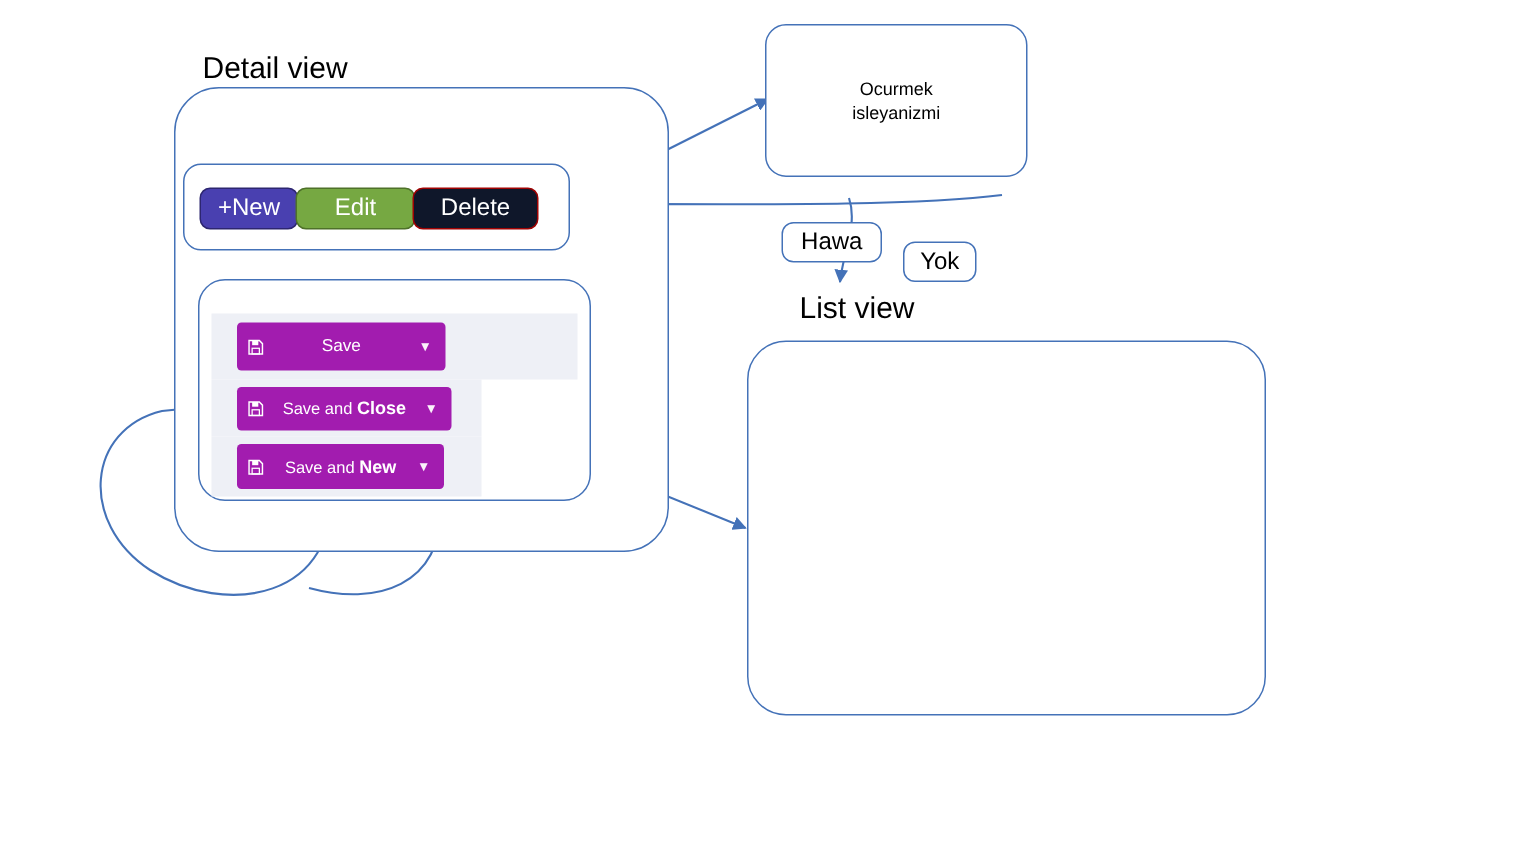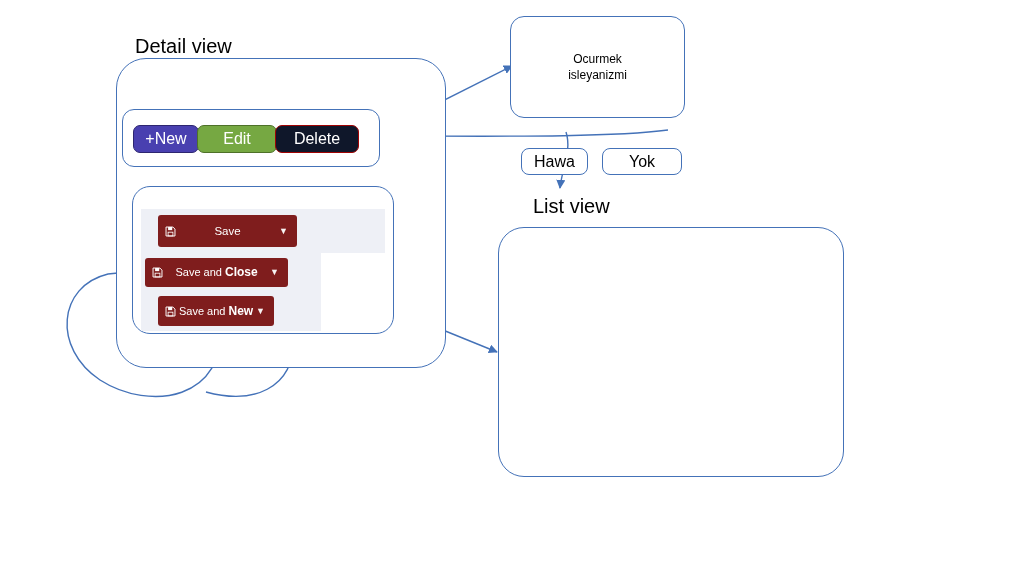--- a/index.html
+++ b/index.html
@@ -97,21 +97,21 @@
     box-sizing: border-box;
     display: flex;
     align-items: center;
     justify-content: center;
     color: #000000;
     font-size: 16px;
     height: 27px;
     margin-top: 44px;
   }
   #prompt-yes-button { left: 521px; top: 104px; width: 67px; }
-  #prompt-no-button  { left: 602px; top: 104px; width: 80px; }
+  #prompt-no-button  { left: 602px; top: 117px; width: 49px; }
 
   
   #toolbar-row {
     position: absolute;
     left: 133px; top: 125px;
     display: flex;
     align-items: center;
   }
   .toolbar-btn {
     height: 28px;
@@ -152,40 +152,40 @@
     height: 44px;
     display: flex;
     align-items: center;
   }
   #strip-save   { width: 244px; }
   #strip-close  { width: 180px; height: 38px; }
   #strip-new    { width: 180px; height: 40px; }
 
   .save-btn {
     position: relative;
-    background: #7f1d1d;
+    background: #a21caf;
     border-radius: 3px;
     display: flex;
     align-items: center;
     color: #ffffff;
     box-sizing: border-box;
   }
   #save-button {
     margin-left: 17px;
     width: 139px;
     height: 32px;
   }
   #save-and-close-button {
-    margin-left: 4px;
+    margin-left: 17px;
     width: 143px;
     height: 29px;
   }
   #save-and-new-button {
     margin-left: 17px;
-    width: 116px;
+    width: 138px;
     height: 30px;
   }
 
   .save-icon {
     margin-left: 7px;
     flex: 0 0 auto;
     display: flex;
     align-items: center;
   }
   .save-label {

